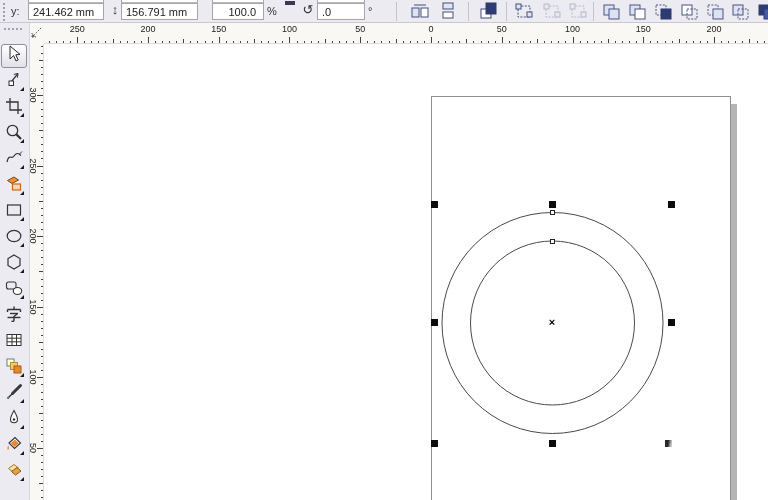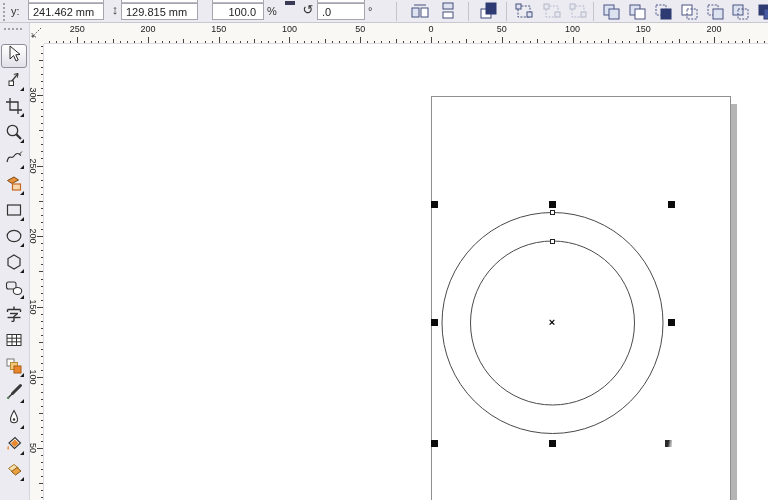--- a/index.html
+++ b/index.html
@@ -72,21 +72,21 @@
       <span class="pb-label" style="left: 11px;">y:</span>
       <div class="pb-sliver" style="left: 28px; width: 76px;"></div>
       <div class="pb-field" style="left: 28px; width: 76px;">
         <span>241.462 mm</span>
       </div>
       <span class="pb-icon" style="left: 104px;">
         <span class="pb-glyph">↕</span>
       </span>
       <div class="pb-sliver" style="left: 121px; width: 77px;"></div>
       <div class="pb-field" style="left: 121px; width: 77px;">
-        <span>129.815 mm</span>
+        <span>156.791 mm</span>
       </div>
       <div class="pb-sliver" style="left: 212px; width: 52px;"></div>
       <div class="pb-field right" style="left: 212px; width: 52px; padding-left: 32px;">
         <span>100.0</span>
       </div>
       <span class="pb-label" style="left: 267px;">%</span>
       <span class="pb-icon" style="left: 279px;">
         <svg width="12" height="20" viewBox="0 0 12 20">
           <rect x="1" y="0" width="10" height="4" fill="#3a3a55"></rect>
         </svg>

